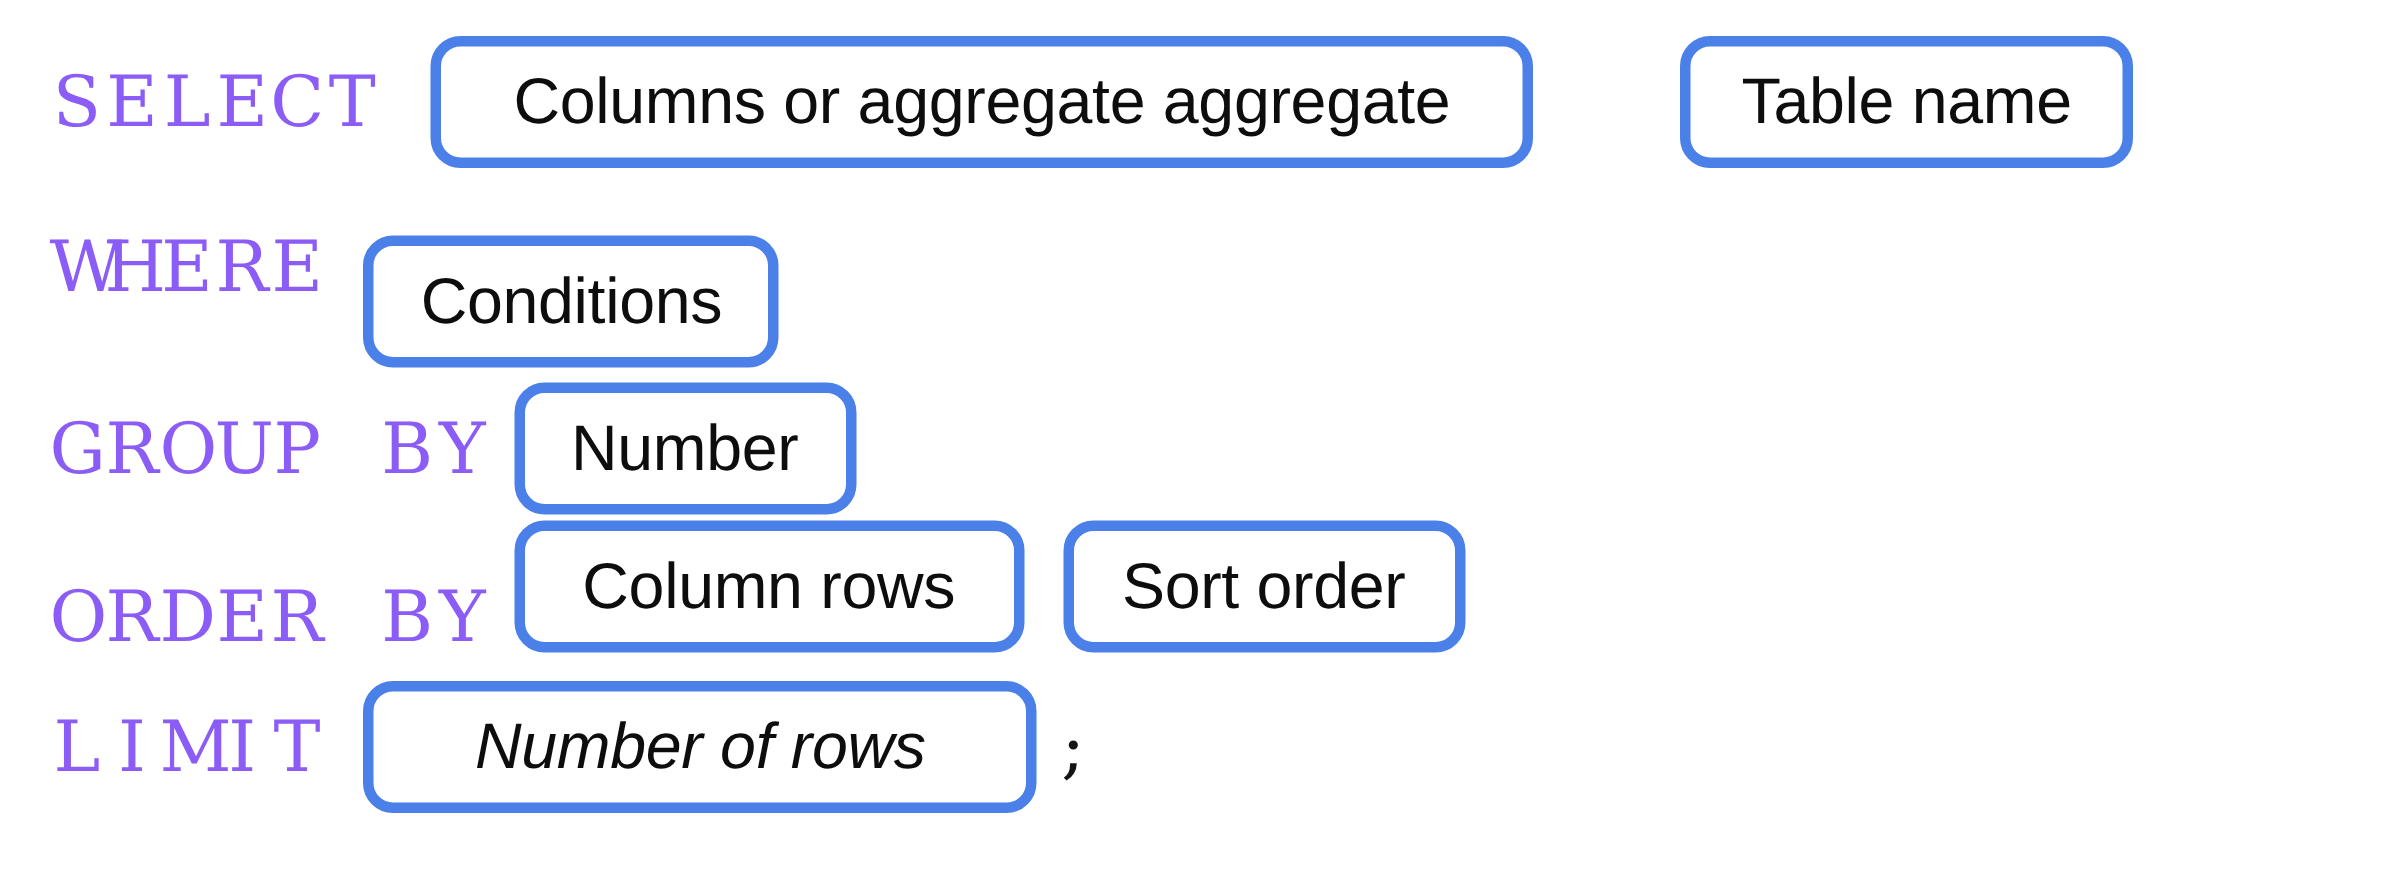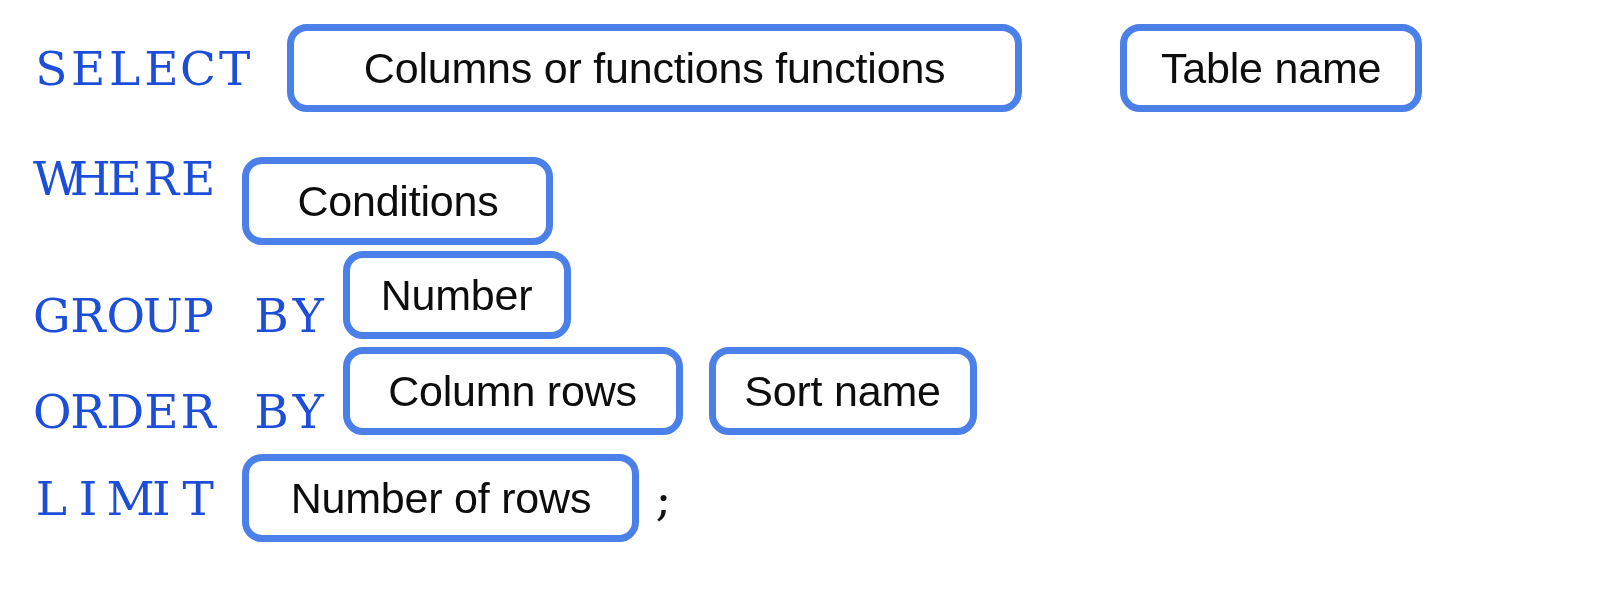--- a/index.html
+++ b/index.html
@@ -27,21 +27,21 @@
     left: 0;
     display: flex;
     align-items: center;
     height: 110px;
   }
 
   
   .kw-mono {
     font-family: "DejaVu Serif", "Liberation Serif", serif;
     font-size: 47px;
-    color: #1d4ed8;
+    color: #8b5cf6;
     white-space: pre;
     line-height: 1;
   }
   .kw-mono .ch {
     display: inline-block;
     width: 36.7px;
     text-align: center;
   }
 
   
@@ -81,60 +81,60 @@
 </style>
 </head>
 <body style="background: rgb(255, 255, 255);">
 
 <div id="diagram">
 
   <div class="row" style="top:13px;">
     <div class="kw-mono" style="margin-left:33px;"><span class="ch">S</span><span class="ch">E</span><span class="ch">L</span><span class="ch">E</span><span class="ch">C</span><span class="ch">T</span></div>
     <div class="gap-lg"></div>
     <div class="slot" style="border-color: rgb(74, 128, 232); width: 735px;">
-      <span class="slot-label">Columns or functions functions</span>
+      <span class="slot-label">Columns or aggregate aggregate</span>
     </div>
     <div class="gap-lg"></div>
     <div class="gap-lg"></div>
     <div class="slot" style="border-color: rgb(74, 128, 232); width: 302px; margin-left: 30px;">
       <span class="slot-label">Table name</span>
     </div>
   </div>
 
   <div class="row" style="top:123px;">
     <div class="kw-mono" style="margin-left:33px;"><span class="ch">W</span><span class="ch">H</span><span class="ch">E</span><span class="ch">R</span><span class="ch">E</span></div>
     <div class="gap-md"></div>
-    <div class="slot" style="border-color: rgb(74, 128, 232); width: 311px; margin-top: 46px;">
+    <div class="slot" style="border-color: rgb(74, 128, 232); width: 277px; margin-top: 46px;">
       <span class="slot-label">Conditions</span>
     </div>
   </div>
 
-  <div class="row" style="top:229px;align-items:flex-end;">
+  <div class="row" style="top:244px;">
     <div class="kw-mono" style="margin-left:33px;"><span class="ch">G</span><span class="ch">R</span><span class="ch">O</span><span class="ch">U</span><span class="ch">P</span><span class="ch">&nbsp;</span><span class="ch">B</span><span class="ch">Y</span></div>
     <div class="gap-sm"></div>
     <div class="slot" style="border-color: rgb(74, 128, 232); width: 228px;">
       <span class="slot-label">Number</span>
     </div>
   </div>
 
   <div class="row" style="top:336px;">
     <div class="kw-mono" style="margin-left:33px;margin-top:40px;"><span class="ch">O</span><span class="ch">R</span><span class="ch">D</span><span class="ch">E</span><span class="ch">R</span><span class="ch">&nbsp;</span><span class="ch">B</span><span class="ch">Y</span></div>
     <div class="gap-sm"></div>
     <div class="slot" style="border-color: rgb(74, 128, 232); width: 340px;">
       <span class="slot-label">Column rows</span>
     </div>
     <div class="gap-md"></div>
     <div class="slot" style="border-color: rgb(74, 128, 232); width: 268px;">
-      <span class="slot-label">Sort name</span>
+      <span class="slot-label">Sort order</span>
     </div>
   </div>
 
   <div class="row" style="top:443px;">
     <div class="kw-mono" style="margin-left:33px;"><span class="ch">L</span><span class="ch">I</span><span class="ch">M</span><span class="ch">I</span><span class="ch">T</span></div>
     <div class="gap-md"></div>
-    <div class="slot" style="border-color: rgb(74, 128, 232); width: 397px;">
+    <div class="slot" style="border-color: rgb(74, 128, 232); width: 449px; font-style: italic;">
       <span class="slot-label">Number of rows</span>
     </div>
     <div class="gap-sm"></div>
     <div class="semicolon">;</div>
   </div>
 
 </div>
 
 </body></html>

